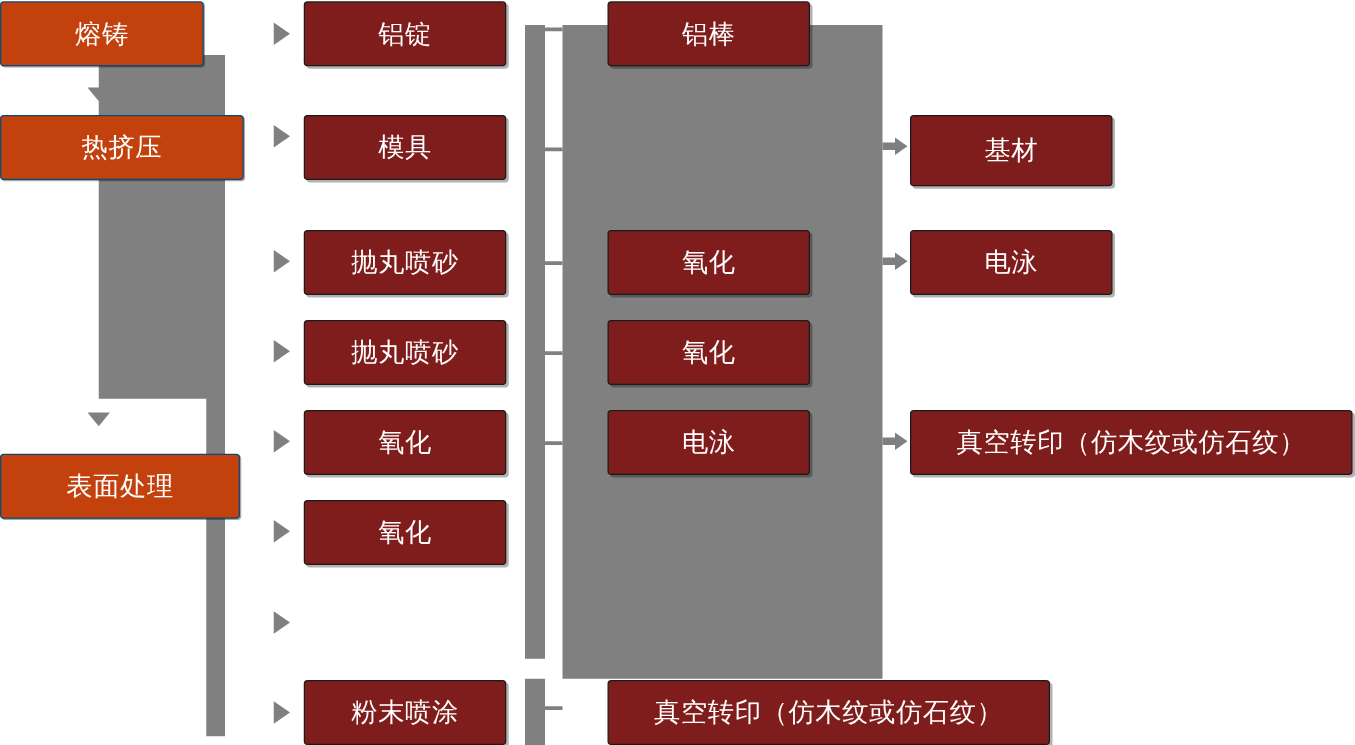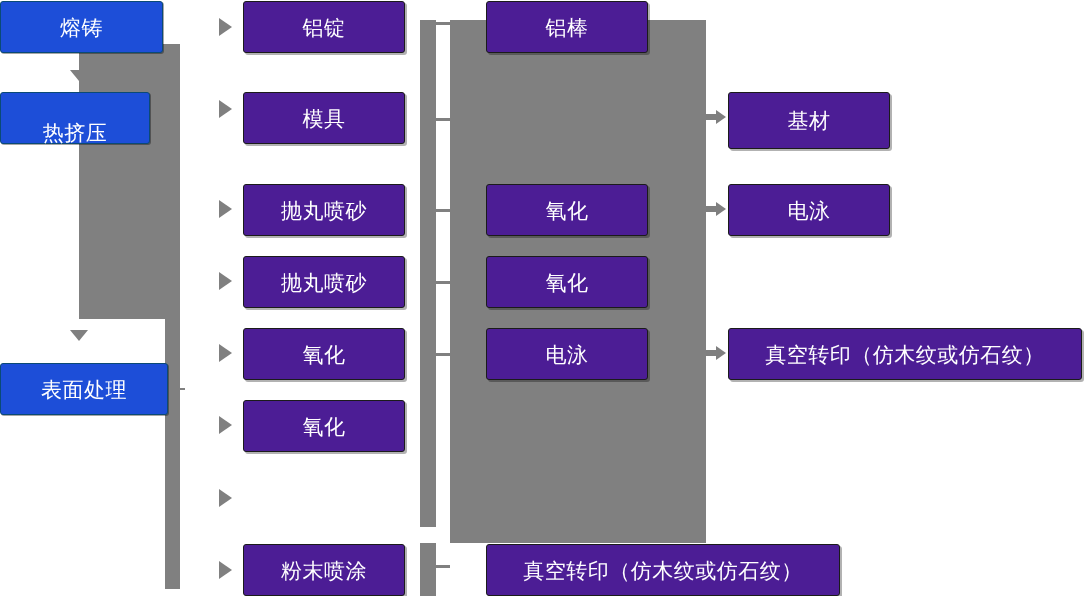--- a/index.html
+++ b/index.html
@@ -70,26 +70,26 @@
     align-items:center;
     justify-content:center;
     color:#ffffff;
     font-size:21px;
     line-height:1;
     white-space:nowrap;
     border-radius:3px;
     letter-spacing:.5px;
   }
   .box.dark{
-    background:#1d4ed8;
+    background:#c2410c;
     border:1px solid #0a4a76;
     box-shadow:1px 1px 0 rgba(0,0,0,.35);
   }
   .box.light{
-    background:#4c1d95;
+    background:#7f1d1d;
     border:1px solid #1b1b1b;
     box-shadow:2px 2px 0 rgba(0,0,0,.30);
   }
   
   .box.light::before{
     content:"";
     position:absolute;
     left:4px;right:-4px;top:-4px;
     height:4px;
     background:#0B72B5;
@@ -143,24 +143,24 @@
 
   <div class="arrow2" style="left:706px;top:206px;width:12px;"></div>
   <div class="arrow2head" style="left:716px;top:202px;"></div>
 
   <div class="arrow2" style="left:706px;top:350px;width:12px;"></div>
   <div class="arrow2head" style="left:716px;top:346px;"></div>
 
   <div class="box dark" style="left:0px;top:1px;width:163px;height:52px;">
     <span>熔铸</span>
   </div>
-  <div class="box dark" style="left:0px;top:92px;width:150px;height:52px;align-items:flex-end;">
+  <div class="box dark" style="left:0px;top:92px;width:195px;height:52px;">
     <span>热挤压</span>
   </div>
-  <div class="box dark" style="left:0px;top:363px;width:168px;height:52px;">
+  <div class="box dark" style="left:0px;top:363px;width:192px;height:52px;">
     <span>表面处理</span>
   </div>
 
   <div class="box light" style="left:243px;top:1px;width:162px;height:52px;">
     <span>铝锭</span>
   </div>
   <div class="box light" style="left:243px;top:92px;width:162px;height:52px;">
     <span>模具</span>
   </div>
   <div class="box light" style="left:243px;top:184px;width:162px;height:52px;">

